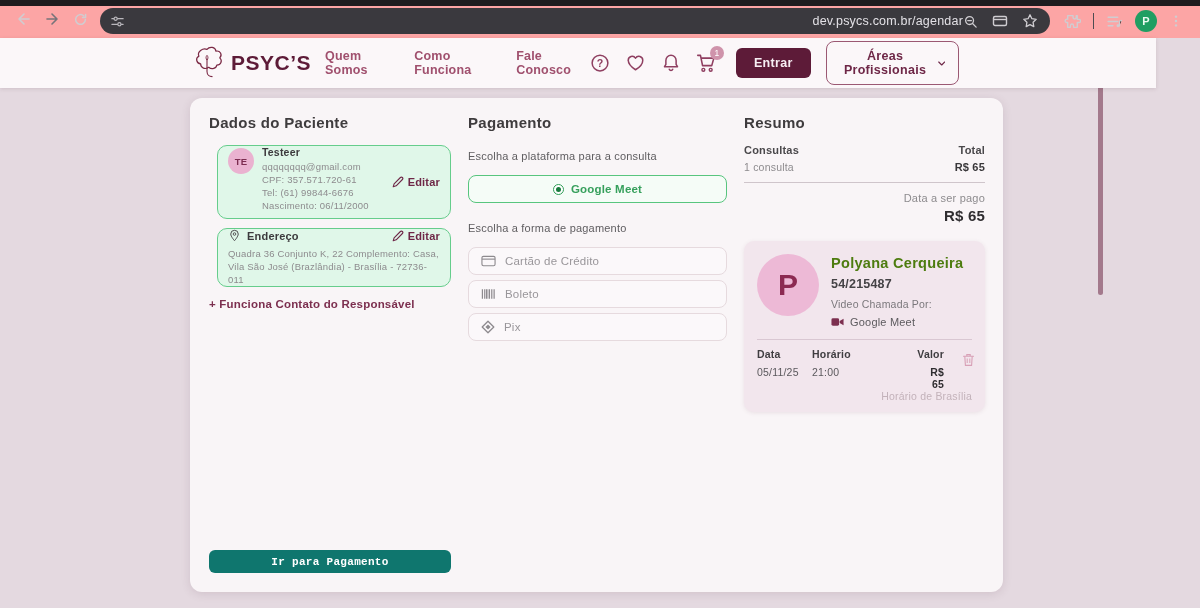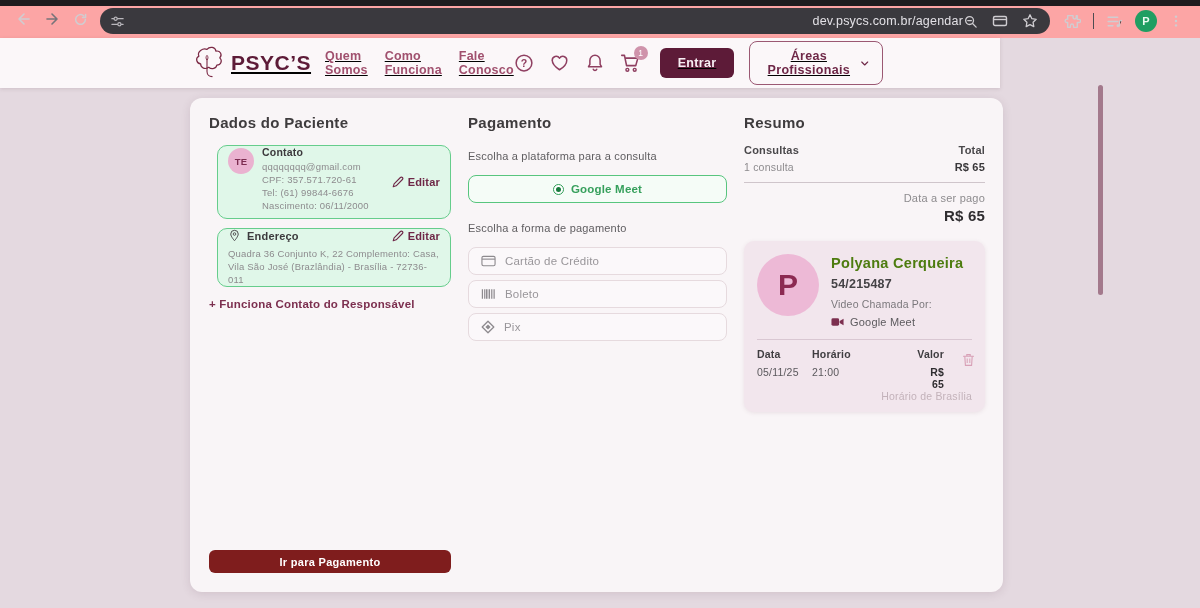--- a/index.html
+++ b/index.html
@@ -12,21 +12,21 @@
   .chrome > * { position:relative; }
   .nav-btn { width:28px; height:28px; display:flex; align-items:center; justify-content:center; border-radius:50%; cursor:pointer; flex:0 0 auto; }
   .omnibox { flex:1; max-width:950px; height:26px; margin:4px 8px 0 6px; background:#3a393e; border-radius:13px; display:flex; align-items:center; padding:0 10px; color:#dddbe0; }
   .omnibox .url { font-size:12.5px; margin-left:8px; flex:1; color:#e3e1e6; }
   .omni-icons { display:flex; align-items:center; gap:14px; margin-right:2px; }
   .chrome-right { display:flex; align-items:center; gap:12px; margin:4px 0 0 6px; }
   .chrome-divider { width:1px; height:16px; background:#4d4c51; }
   .profile-badge { width:22px; height:22px; border-radius:50%; background:#1f9e62; color:#eafaf1; font-size:11px; font-weight:bold; display:flex; align-items:center; justify-content:center; }
 
   
-  .site-header { position:relative; width:1000px; height:50px; background:#fbf7f9; display:flex; align-items:center; padding:0 197px 0 190px; box-shadow:0 1px 4px rgba(70,35,52,.14); z-index:5;text-decoration:underline; }
+  .site-header { position:relative; width:1156px; height:50px; background:#fbf7f9; display:flex; align-items:center; padding:0 197px 0 190px; box-shadow:0 1px 4px rgba(70,35,52,.14); z-index:5; }
   .brand { display:flex; align-items:center; gap:7px; margin-right:14px; }
   .brand-name { font-size:21px; font-weight:bold; color:#5d1b38; letter-spacing:.5px; }
   .main-nav { display:flex; align-items:center; gap:17px; }
   .nav-link { font-size:12.5px; font-weight:bold; color:#a0506e; cursor:pointer; }
   .header-actions { margin-left:auto; display:flex; align-items:center; gap:15px; }
   .hicon { width:22px; height:22px; display:flex; align-items:center; justify-content:center; cursor:pointer; position:relative; }
   .cart-badge { position:absolute; top:-6px; right:-7px; width:14px; height:14px; border-radius:50%; background:#cf93ab; color:#fff; font-size:8.5px; display:flex; align-items:center; justify-content:center; }
   .btn-entrar { background:#5d1b38; color:#f7eef3; font-size:12.5px; font-weight:bold; border:none; border-radius:6px; padding:8px 18px; cursor:pointer; margin-left:4px; font-family:inherit; letter-spacing:.3px; }
   .btn-areas { background:transparent; border:1px solid #9b5873; color:#6e2747; font-size:12.5px; font-weight:bold; border-radius:8px; padding:7px 13px; display:flex; align-items:center; gap:7px; cursor:pointer; font-family:inherit; letter-spacing:.3px; }
 
@@ -46,21 +46,21 @@
   .patient-info { flex:1; }
   .patient-name { font-size:10.5px; font-weight:bold; color:#3c3a3d; margin-bottom:2px; }
   .patient-line { font-size:9.5px; color:#8d8b8e; line-height:13px; }
   .edit-btn { position:absolute; right:10px; top:50%; transform:translateY(-50%); display:flex; align-items:center; gap:4px; font-size:11px; font-weight:bold; color:#6e2747; cursor:pointer; }
   .address-card { margin-top:9px; }
   .address-head { display:flex; align-items:center; gap:6px; position:relative; }
   .address-title { font-size:11px; font-weight:bold; color:#3c3a3d; }
   .address-edit { margin-left:auto; display:flex; align-items:center; gap:4px; font-size:11px; font-weight:bold; color:#6e2747; cursor:pointer; }
   .address-text { font-size:9.5px; color:#8d8b8e; line-height:13px; margin-top:5px; }
   .add-link { margin-top:11px; font-size:11.5px; font-weight:bold; color:#7c2f4f; cursor:pointer; }
-  .submit-btn { position:absolute; left:19px; bottom:19px; width:242px; height:23px; background:#7f1d1d; border:none; border-radius:6px; color:#fff; font-size:11px; font-weight:bold; cursor:pointer; font-family:Liberation Sans, sans-serif; letter-spacing:.3px; }
+  .submit-btn { position:absolute; left:19px; bottom:19px; width:242px; height:23px; background:#0f766e; border:none; border-radius:6px; color:#fff; font-size:11px; font-weight:bold; cursor:pointer; font-family:Liberation Mono, monospace; letter-spacing:.3px; }
 
   
   .pay-label { font-size:11px; color:#5f5d60; margin-top:19px; }
   .platform-option { margin-top:13px; height:28px; border:1.5px solid #58c57e; background:#f5fcf7; border-radius:8px; display:flex; align-items:center; justify-content:center; gap:7px; cursor:pointer; }
   .radio-outer { width:11px; height:11px; border:1.5px solid #2f9e57; border-radius:50%; background:#fff; display:flex; align-items:center; justify-content:center; }
   .radio-inner { width:5px; height:5px; border-radius:50%; background:#187a3d; }
   .platform-label { font-size:11.5px; font-weight:bold; color:#36a05c; }
   .methods { margin-top:13px; display:flex; flex-direction:column; gap:5px; }
   .method-row { height:28px; border:1px solid #e6dade; background:#fbf8fa; border-radius:8px; display:flex; align-items:center; gap:9px; padding:0 12px; cursor:pointer; }
   .method-label { font-size:11.5px; color:#99969a; }
@@ -208,21 +208,21 @@
 
 <div class="page">
   <div class="main-card">
 
     <div class="col col-patient">
       <div class="section-title">Dados do Paciente</div>
 
       <div class="green-card patient-card">
         <div class="avatar-te">TE</div>
         <div class="patient-info">
-          <div class="patient-name">Contato</div>
+          <div class="patient-name">Testeer</div>
           <div class="patient-line">qqqqqqqq@gmail.com</div>
           <div class="patient-line">CPF: 357.571.720-61</div>
           <div class="patient-line">Tel: (61) 99844-6676</div>
           <div class="patient-line">Nascimento: 06/11/2000</div>
         </div>
         <div class="edit-btn">
           <svg width="12" height="12" viewBox="0 0 12 12">
               <path d="M1.2 10.8l.9-3 6.3-6.3a1.4 1.4 0 0 1 2 2L4.2 9.8z" fill="none" stroke="#6e2747" stroke-width="1.1" stroke-linejoin="round"></path>
             </svg>
           <span>Editar</span>

